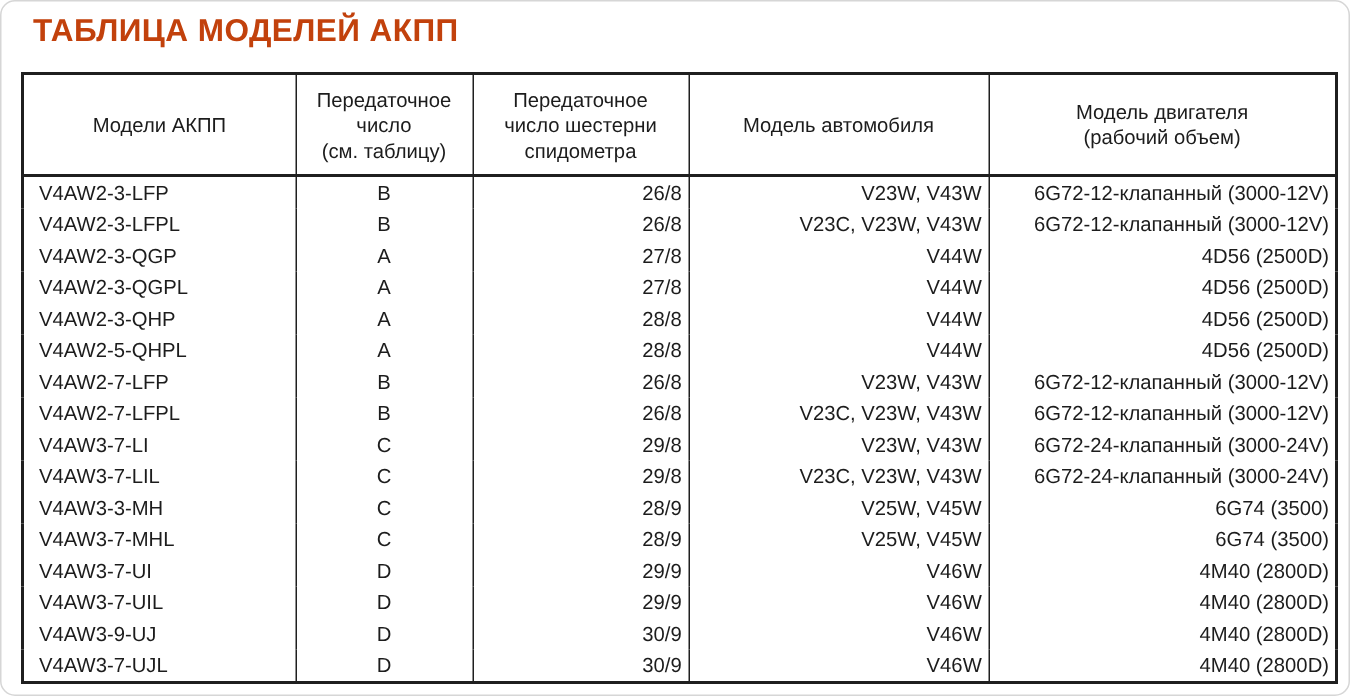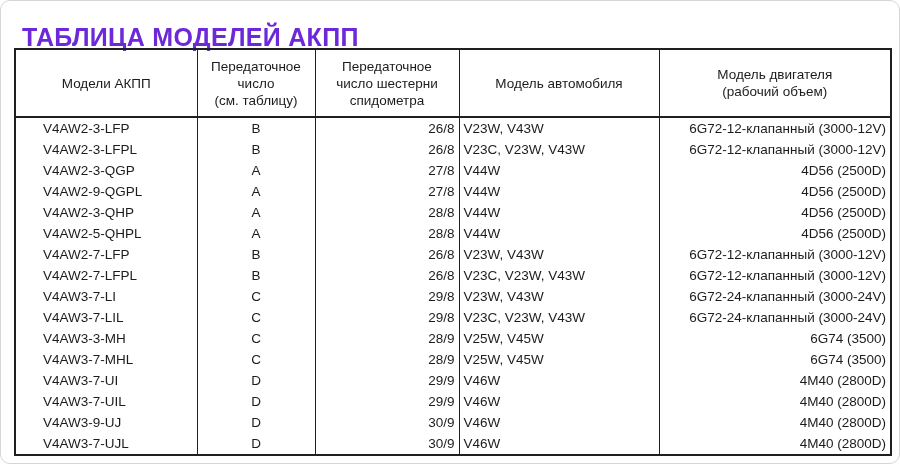--- a/index.html
+++ b/index.html
@@ -19,24 +19,24 @@
     position: absolute;
     inset: 0;
     border: 1px solid #d6d6d6;
     border-radius: 10px;
     pointer-events: none;
     box-sizing: border-box;
   }
   .doc-title {
     position: absolute;
     left: 22px;
-    top: 23px;
-    font-size: 25px;
+    top: 9px;
+    font-size: 21px;
     font-weight: bold;
-    color: #6d28d9;
+    color: #c2410c;
     letter-spacing: 0.3px;
     white-space: nowrap;
   }
   table.akpp {
     position: absolute;
     left: 14px;
     top: 48px;
     width: 876px;
     height: 407px;
     border-collapse: collapse;
@@ -62,24 +62,24 @@
     padding: 2px 4px;
   }
   table.akpp td {
     border-width: 0 1px;
     padding: 0 4px;
     height: 21px;
     vertical-align: middle;
     white-space: nowrap;
     overflow: hidden;
   }
-  table.akpp td.col0 { text-align: left;  padding-left: 27px; }
+  table.akpp td.col0 { text-align: left;  padding-left: 10px; }
   table.akpp td.col1 { text-align: center; }
   table.akpp td.col2 { text-align: right; }
-  table.akpp td.col3 { text-align: left; }
+  table.akpp td.col3 { text-align: right; }
   table.akpp td.col4 { text-align: right;  padding-left: 10px; }
 </style>
 </head>
 <body>
 
 <div class="page">
   <div class="frame"></div>
 
   <div class="doc-title">ТАБЛИЦА МОДЕЛЕЙ АКПП</div>
 
@@ -121,21 +121,21 @@
           <td class="col4">6G72-12-клапанный (3000-12V)</td>
         </tr>
         <tr>
           <td class="col0">V4AW2-3-QGP</td>
           <td class="col1">A</td>
           <td class="col2">27/8</td>
           <td class="col3">V44W</td>
           <td class="col4">4D56 (2500D)</td>
         </tr>
         <tr>
-          <td class="col0">V4AW2-9-QGPL</td>
+          <td class="col0">V4AW2-3-QGPL</td>
           <td class="col1">A</td>
           <td class="col2">27/8</td>
           <td class="col3">V44W</td>
           <td class="col4">4D56 (2500D)</td>
         </tr>
         <tr>
           <td class="col0">V4AW2-3-QHP</td>
           <td class="col1">A</td>
           <td class="col2">28/8</td>
           <td class="col3">V44W</td>

